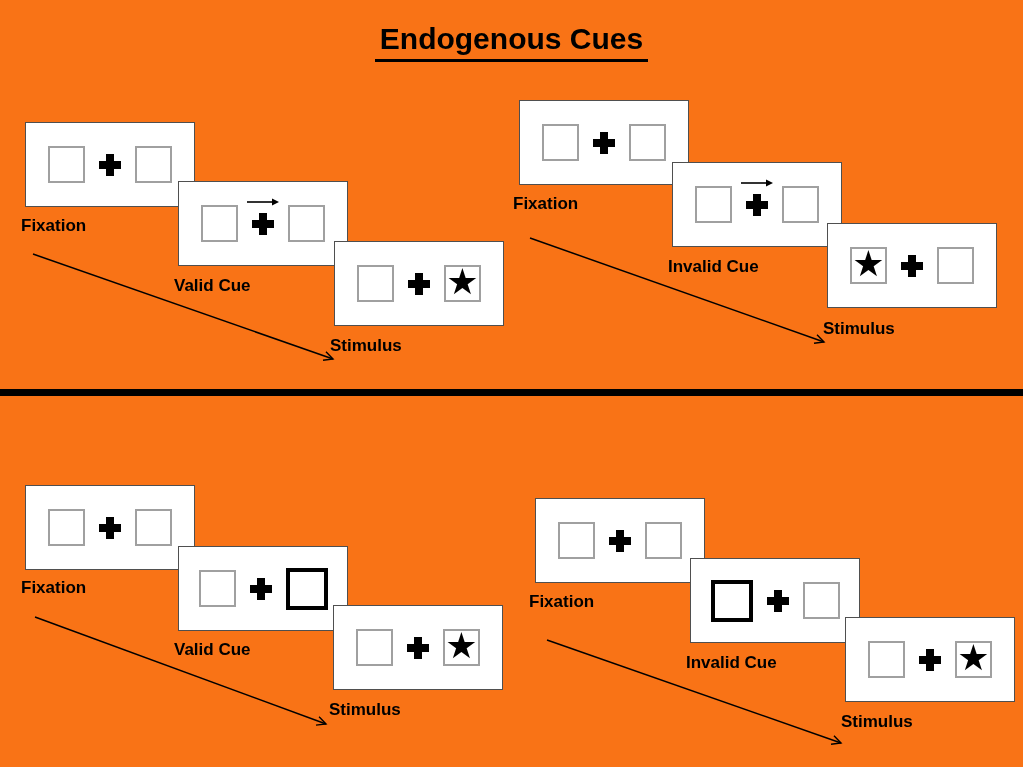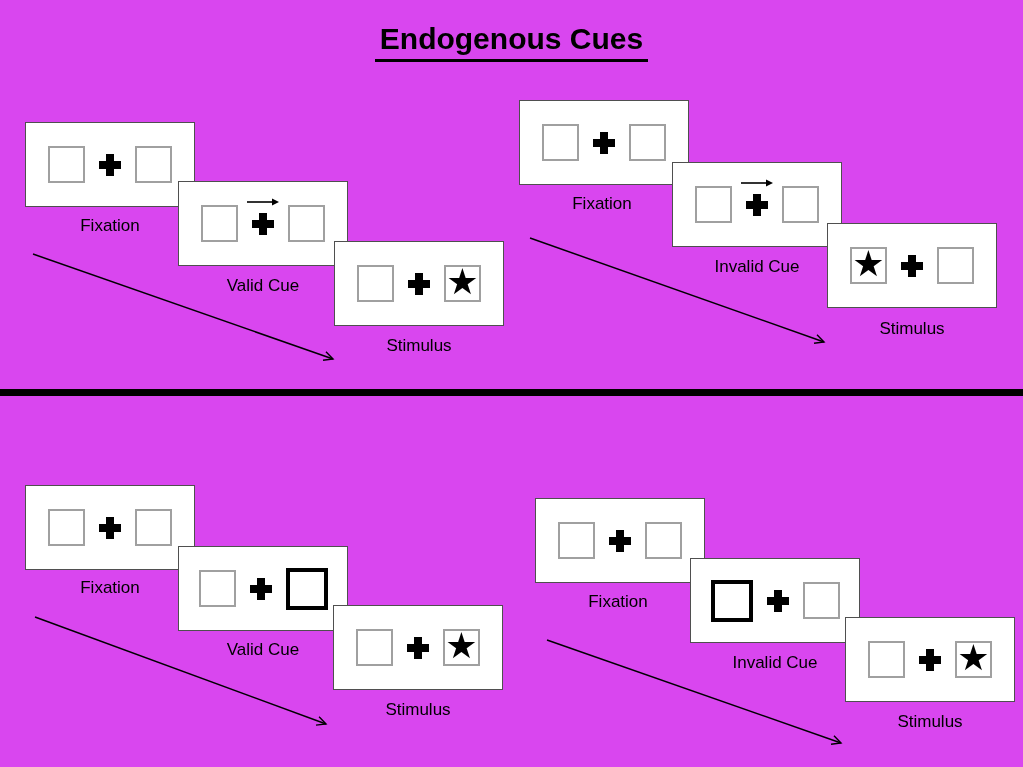--- a/index.html
+++ b/index.html
@@ -1,17 +1,17 @@
 <!DOCTYPE html>
 <html><head>
 <meta charset="utf-8">
 <style>
   html,body { margin:0; padding:0; background:#ffffff; }
   .canvas {
-    position:relative; width:1023px; height:767px; background:#d946ef;
+    position:relative; width:1023px; height:767px; background:#f97316;
     font-family:"Liberation Sans", sans-serif; color:#000; overflow:hidden;
   }
   .title {
     position:absolute; left:0; width:1023px; text-align:center;
     font-size:30px; font-weight:bold; letter-spacing:0px;
   }
   .title span { display:inline-block; border-bottom:3px solid #000; padding:0 5px 3px 5px; }
   .frame {
     position:absolute; width:170px; height:85px; box-sizing:border-box;
     border:1.5px solid #4f4f4f; background:#ffffff;
@@ -22,22 +22,22 @@
     border:2px solid #a0a0a0; background:#ffffff;
     display:flex; align-items:center; justify-content:center;
   }
   .sq.cued { width:42px; height:42px; border:4px solid #000000; }
   .star { font-size:36px; line-height:1; color:#000; transform:translateY(-2px); }
   .plus { position:relative; width:22px; height:22px; flex:0 0 auto; }
   .plus::before { content:""; position:absolute; left:0; top:7px; width:22px; height:8px; background:#000; }
   .plus::after  { content:""; position:absolute; left:7px; top:0; width:8px; height:22px; background:#000; }
   .cue-arrow { position:absolute; left:-6px; top:-16px; }
   .flabel {
-    position:absolute; width:178px; text-align:center;
-    font-size:17px; font-weight:normal; white-space:nowrap;
+    position:absolute; width:178px; 
+    font-size:17px; font-weight:bold; white-space:nowrap;
   }
   .divider { position:absolute; left:0; width:1023px; height:7px; background:#000; }
   .overlay { position:absolute; left:0; top:0; pointer-events:none; }
 </style>
 </head>
 <body>
 
 <div class="canvas">
 
   <div class="title" style="top:22px;">

